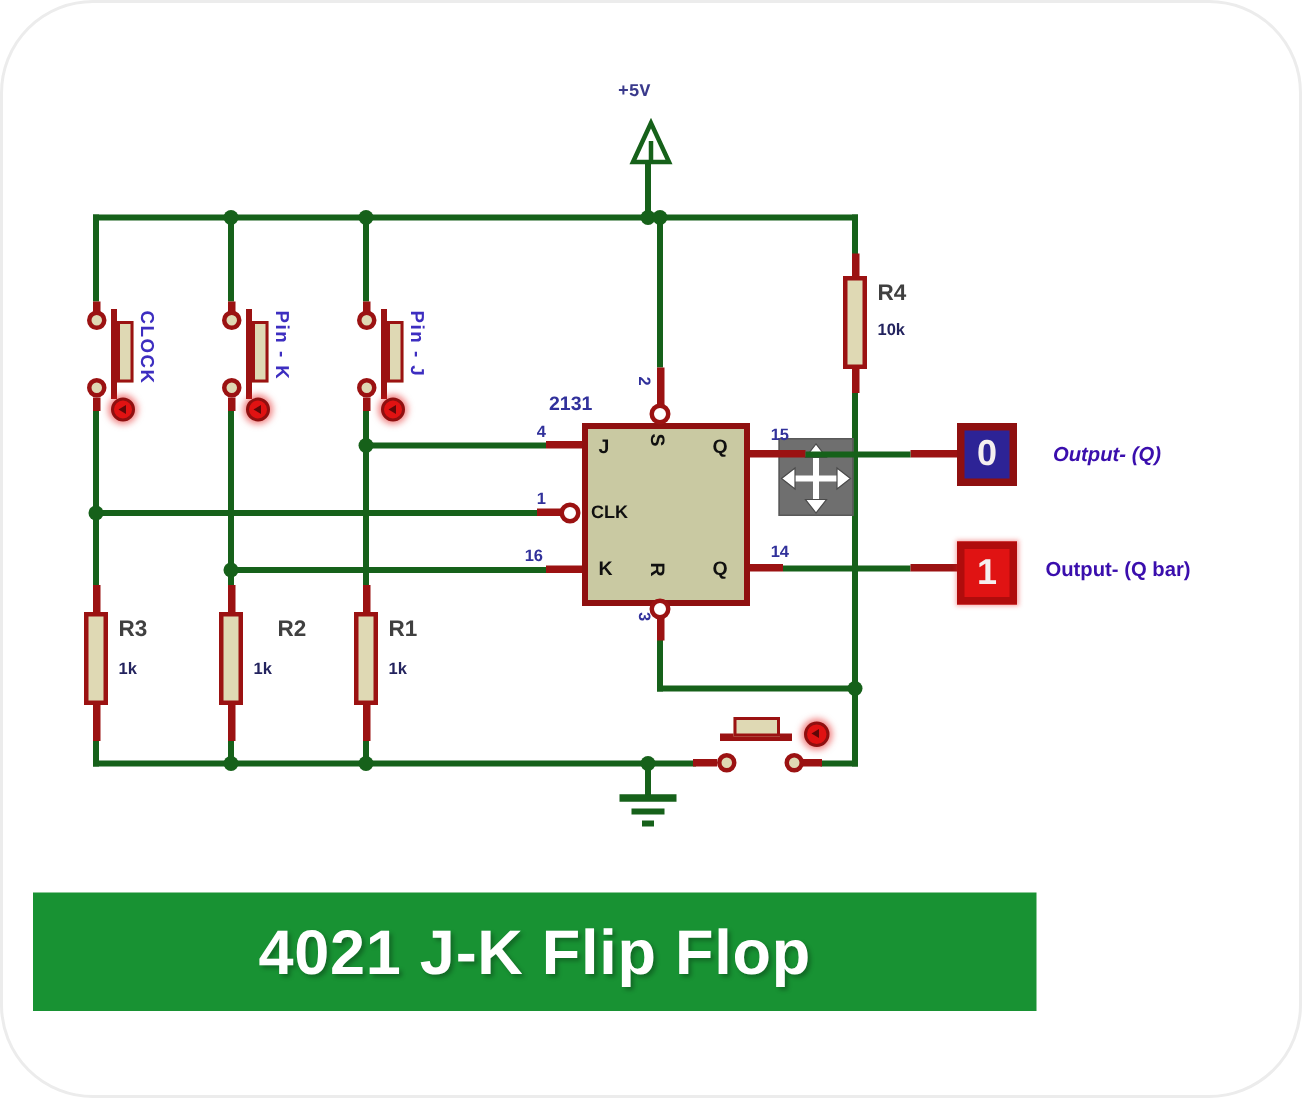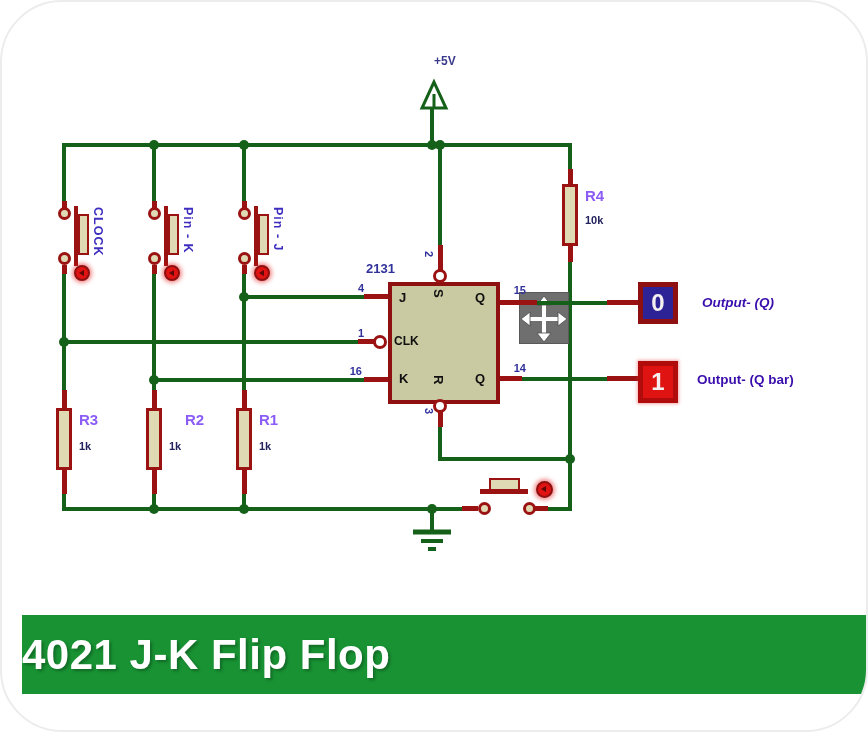--- a/index.html
+++ b/index.html
@@ -16,39 +16,39 @@
   .rbody{position:absolute;width:16px;height:62px;background:#DFD9B4;border:3px solid #9B1212;box-sizing:border-box;}
   .plate-v{position:absolute;width:4px;height:60px;background:#9B1212;}
   .plunger-v{position:absolute;width:11px;height:41px;background:#DFD9B4;border:2px solid #9B1212;box-sizing:border-box;}
   .plate-h{position:absolute;width:48px;height:5px;background:#9B1212;}
   .plunger-h{position:absolute;width:31px;height:13px;background:#DFD9B4;border:2px solid #9B1212;box-sizing:border-box;}
   .actuator{position:absolute;width:16px;height:16px;border-radius:50%;background:#E01212;
         border:2px solid #8F1010;box-sizing:border-box;box-shadow:0 0 4px 2px rgba(230,20,20,.5);}
   .actuator::after{content:"";position:absolute;left:3px;top:3px;width:0;height:0;
         border-top:3px solid transparent;border-bottom:3px solid transparent;border-right:5px solid #5F0808;}
   .vlabel{position:absolute;writing-mode:vertical-rl;color:#3D2EC0;font-weight:bold;font-size:12.5px;letter-spacing:1px;white-space:nowrap;}
-  .ref{position:absolute;font-weight:bold;font-size:15px;color:#8b5cf6;}
+  .ref{position:absolute;font-weight:bold;font-size:15px;color:#404040;}
   .val{position:absolute;font-weight:bold;font-size:11px;color:#23235E;}
   .pnum{position:absolute;font-weight:bold;font-size:11px;color:#31319B;width:22px;text-align:right;}
   .pnum-rot{position:absolute;writing-mode:vertical-rl;font-weight:bold;font-size:11px;color:#31319B;}
   .icbody{position:absolute;left:386px;top:280px;width:112px;height:122px;background:#C9C9A2;
         border:4px solid #8F1010;box-sizing:border-box;}
   .iclbl{position:absolute;font-weight:bold;font-size:13px;color:#101010;}
   .iclbl-rot{position:absolute;writing-mode:vertical-rl;font-weight:bold;font-size:13px;color:#101010;}
   .partno{position:absolute;font-weight:bold;font-size:13px;color:#31319B;}
   .pwrlbl{position:absolute;font-weight:bold;font-size:12px;color:#3A3A8C;}
   .ind{position:absolute;width:40px;height:42px;box-sizing:border-box;display:flex;align-items:center;
         justify-content:center;color:#F5EFEF;font-weight:bold;font-size:24px;}
   .ind0{border:5px solid #8F1010;background:#2D2396;}
   .ind1{border:5px solid #B00C0C;background:#E01313;box-shadow:0 0 3px 1px rgba(230,40,40,.4);}
   .outlabel{position:absolute;font-weight:bold;font-size:13.5px;color:#3A0EAD;white-space:nowrap;}
   .move{position:absolute;left:517px;top:290px;width:50px;height:52px;background:#6F6F6F;
         border:1px solid #595959;box-sizing:border-box;}
-  .banner{position:absolute;left:20px;top:613px;width:846px;height:79px;background:#189233;
-        display:flex;align-items:center;}
+  .banner{position:absolute;left:20px;top:593px;width:669px;height:79px;background:#189233;
+        display:flex;align-items:center;justify-content:center;}
   .banner-title{color:#FFFFFF;font-size:42px;font-weight:800;letter-spacing:.5px;
         text-shadow:2px 2px 3px rgba(0,0,0,.28);}
   svg.overlay{position:absolute;left:0;top:0;pointer-events:none;}
 </style>
 </head>
 <body>
 
 <div id="frame">
 
   <div class="wire" style="left:60px;top:141px;width:510px;height:4px;"></div>
@@ -177,21 +177,21 @@
   <div class="pnum" style="left:338px;top:363px;">16</div>
   <div class="pnum" style="left:502px;top:282px;">15</div>
   <div class="pnum" style="left:502px;top:360px;">14</div>
   <div class="pnum-rot" style="left:421px;top:249px;">2</div>
   <div class="pnum-rot" style="left:421px;top:406px;">3</div>
 
   <div class="bubble" style="left:431px;top:267px;"></div>
   <div class="bubble" style="left:431px;top:397px;"></div>
   <div class="bubble" style="left:371px;top:333px;"></div>
 
-  <div class="pwrlbl" style="left:432px;top:52px;">+5V</div>
+  <div class="pwrlbl" style="left:410px;top:52px;font-family:Liberation Mono, monospace;">+5V</div>
 
   <div class="plate-h" style="left:478px;top:487px;"></div>
   <div class="plunger-h" style="left:487px;top:476px;"></div>
   <div class="actuator" style="left:534px;top:479px;width:17px;height:17px;"></div>
   <div class="term" style="left:476px;top:500px;"></div>
   <div class="term" style="left:521px;top:500px;"></div>
 
   <div class="ind ind0" style="left:636px;top:280px;">
     <span>0</span>
   </div>

